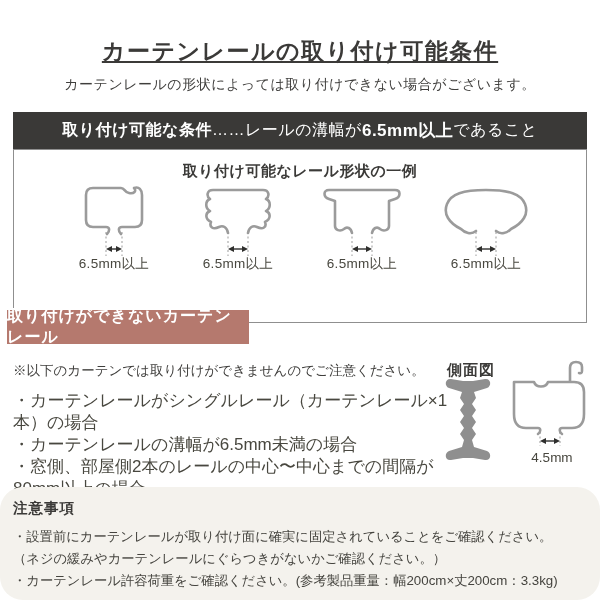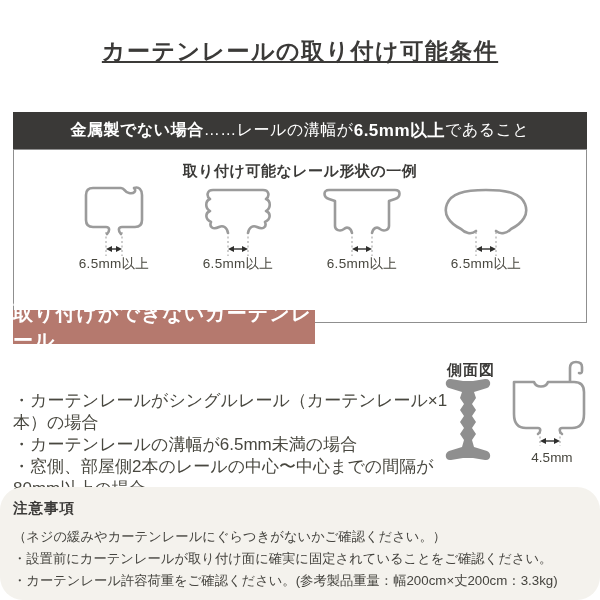--- a/index.html
+++ b/index.html
@@ -37,24 +37,24 @@
     letter-spacing:0.5px; color:#3b3a38;
   }
   .rail-row {
     display:flex; justify-content:center; gap:4px; margin-top:3px;
   }
   .rail-item { width:120px; text-align:center; }
   .rail-item svg { display:block; margin:0 auto; }
   .rail-dim-label { font-size:13.5px; color:#48473f; margin-top:-3px; letter-spacing:0.3px; }
 
   .pink-banner {
-    position:absolute; top:310px; left:13px; width:302px; height:34px;
+    position:absolute; top:310px; left:7px; width:242px; height:34px;
     background:#b5796e; color:#ffffff; box-sizing:border-box;
     display:flex; align-items:center; justify-content:center;
-    font-size:20px; font-weight:bold; letter-spacing:1px;
+    font-size:16px; font-weight:bold; letter-spacing:1px;
   }
   .ng-note {
     position:absolute; top:362px; left:13px; font-size:13.5px; color:#3f3e3c;
   }
   .ng-bullets {
     position:absolute; top:390px; left:13px; width:440px;
     font-size:17px; line-height:22px; color:#48473f;
   }
 
   .side-view-title {
@@ -74,23 +74,24 @@
   }
   .caution-title { font-size:14.5px; font-weight:bold; color:#3b3a38; margin-bottom:8px; letter-spacing:1px; }
   .caution-line { font-size:13.3px; line-height:22px; color:#45443f; }
 </style>
 </head>
 <body>
 
 <div class="stage">
 
   <div class="title">カーテンレールの取り付け可能条件</div>
+  <div class="subtitle">カーテンレールの形状によっては取り付けできない場合がございます。</div>
 
   <div class="dark-banner">
-    <span class="seg-bold">金属製でない場合</span>
+    <span class="seg-bold">取り付け可能な条件</span>
       <span>……レールの溝幅が</span>
       <span class="seg-emph">6.5mm以上</span>
       <span>であること</span>
   </div>
 
   <div class="rail-box">
     <div class="rail-box-title">取り付け可能なレール形状の一例</div>
     <div class="rail-row">
 
       <div class="rail-item">
@@ -139,20 +140,21 @@
           <polygon points="65,65 59,62 59,68" fill="#2f2f2d"></polygon>
         </svg>
         <div class="rail-dim-label">6.5mm以上</div>
       </div>
 
     </div>
   </div>
 
   <div class="pink-banner">取り付けができないカーテンレール</div>
 
+  <div class="ng-note">※以下のカーテンでは取り付けができませんのでご注意ください。</div>
 
   <div class="ng-bullets">
     <div>・カーテンレールがシングルレール（カーテンレール×1本）の場合</div>
     <div>・カーテンレールの溝幅が6.5mm未満の場合</div>
     <div>・窓側、部屋側2本のレールの中心〜中心までの間隔が80mm以上の場合</div>
   </div>
 
   <div class="side-view-title">側面図</div>
 
   <svg class="runner-svg" width="50" height="96" viewBox="0 0 50 96">
@@ -165,18 +167,18 @@
     <line x1="60" y1="74" x2="60" y2="88" stroke="#9b9b9b" stroke-width="1" stroke-dasharray="2,2.5"></line>
     <line x1="46" y1="83" x2="54" y2="83" stroke="#2f2f2d" stroke-width="1.4"></line>
     <polygon points="40,83 46,80 46,86" fill="#2f2f2d"></polygon>
     <polygon points="60,83 54,80 54,86" fill="#2f2f2d"></polygon>
   </svg>
 
   <div class="side-dim-label">4.5mm</div>
 
   <div class="caution">
     <div class="caution-title">注意事項</div>
+    <div class="caution-line">・設置前にカーテンレールが取り付け面に確実に固定されていることをご確認ください。</div>
     <div class="caution-line">（ネジの緩みやカーテンレールにぐらつきがないかご確認ください。）</div>
-    <div class="caution-line">・設置前にカーテンレールが取り付け面に確実に固定されていることをご確認ください。</div>
     <div class="caution-line">・カーテンレール許容荷重をご確認ください。(参考製品重量：幅200cm×丈200cm：3.3kg)</div>
   </div>
 
 </div>
 
 </body></html>

